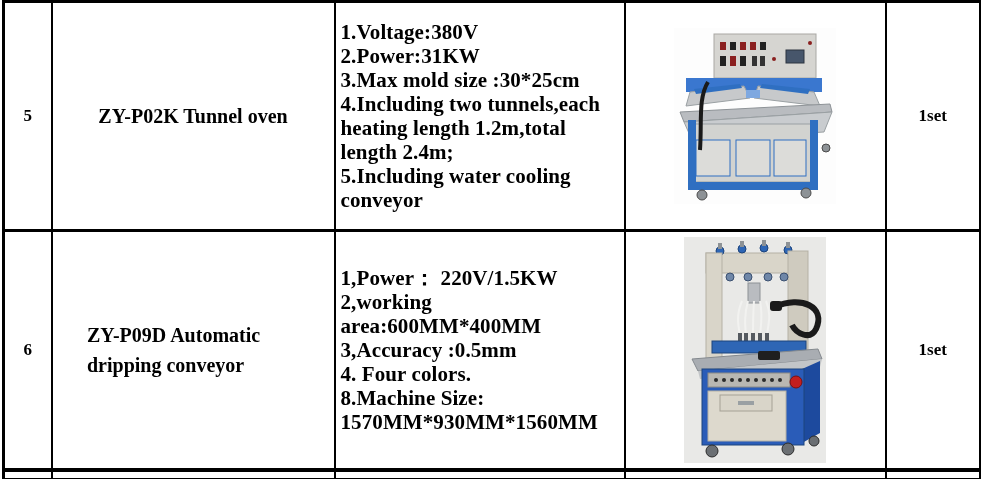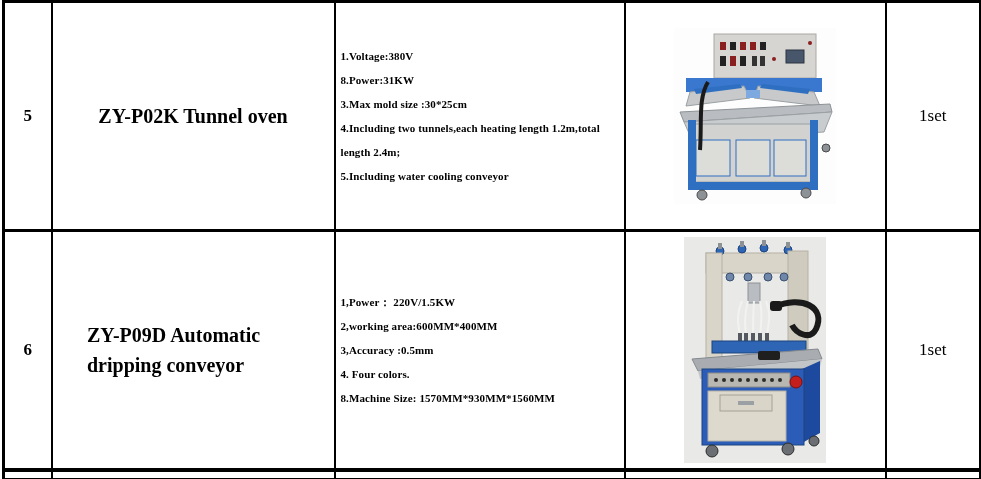--- a/index.html
+++ b/index.html
@@ -34,29 +34,29 @@
   .name-text {
     display: inline-block;
     max-width: 212px;
     font-size: 20px; font-weight: bold;
     line-height: 30px;
     text-align: left;
   }
   td.specs { padding: 4px 2px 4px 5px; }
   .spec-line {
     display: block;
-    font-size: 11px; font-weight: bold;
+    font-size: 21px; font-weight: bold;
     line-height: 24px;
     letter-spacing: 0.1px;
   }
   td.photo { text-align: center; }
   td.photo svg { display: inline-block; vertical-align: middle; }
   td.qty {
     text-align: center;
-    font-size: 17px; font-weight: normal;
+    font-size: 17px; font-weight: bold;
   }
 </style>
 </head>
 <body>
 
 <div class="canvas">
   <table class="spec-table">
     <colgroup>
       <col style="width:48px">
       <col style="width:283px">
@@ -66,21 +66,21 @@
     </colgroup>
 
     <tbody>
         <tr class="row5">
       <td class="cell num">5</td>
       <td class="cell name">
         <span class="name-text">ZY-P02K Tunnel oven</span>
       </td>
       <td class="cell specs">
         <span class="spec-line">1.Voltage:380V</span>
-        <span class="spec-line">8.Power:31KW</span>
+        <span class="spec-line">2.Power:31KW</span>
         <span class="spec-line">3.Max mold size :30*25cm</span>
         <span class="spec-line">4.Including two tunnels,each heating length 1.2m,total length 2.4m;</span>
         <span class="spec-line">5.Including water cooling conveyor</span>
       </td>
       <td class="cell photo">
         
         <svg width="162" height="176" viewBox="0 0 162 176">
           <rect x="0" y="0" width="162" height="176" fill="#fdfdfd"></rect>
 
           <rect x="40" y="6" width="102" height="44" fill="#d6d5d1" stroke="#a9a8a4"></rect>

